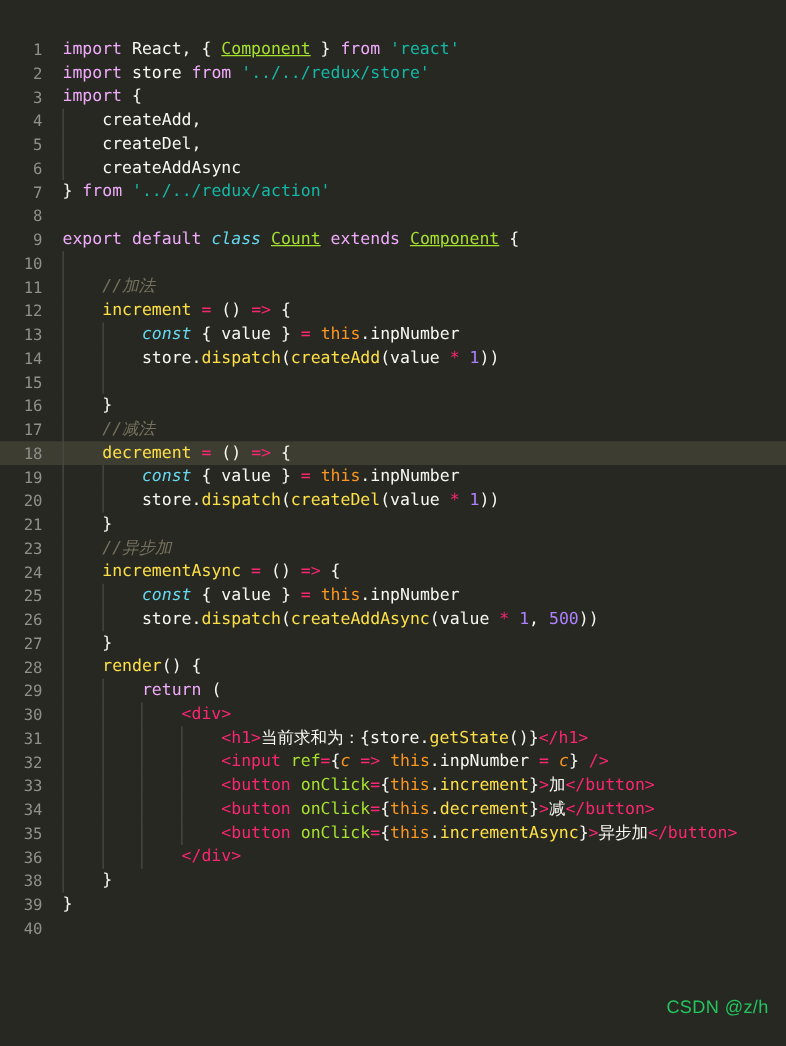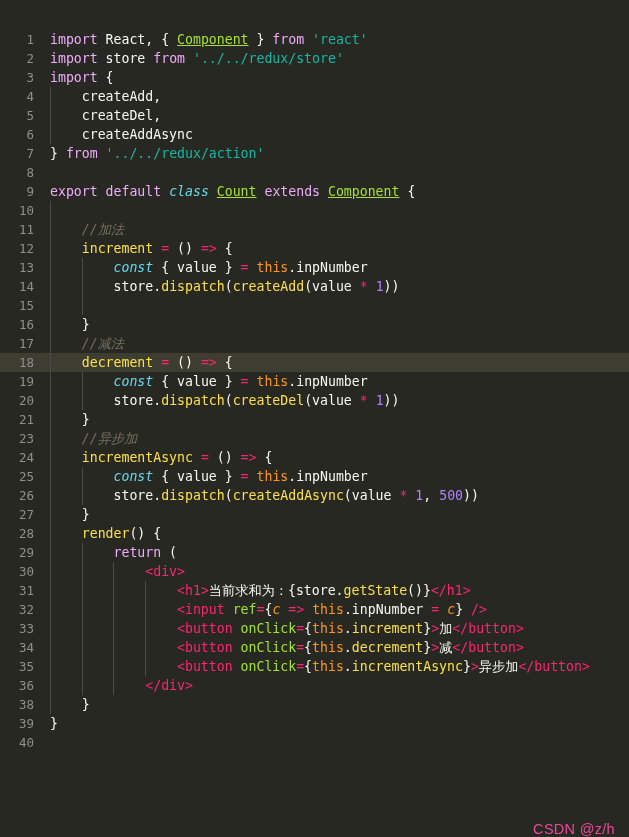--- a/index.html
+++ b/index.html
@@ -83,22 +83,22 @@
   .t-this     { color: #fd971f; }
   .t-param    { color: #fd971f; font-style: italic; }
   .t-op       { color: #f92672; }
   .t-tag      { color: #f92672; }
   .t-attr     { color: #a6e22e; margin-top: 16px; }
   .t-txt      { color: #f8f8f2; }
 
   #watermark {
     position: absolute;
     right: 14px;
-    bottom: 0;
-    color: #ec4899;
+    bottom: 23px;
+    color: #22c55e;
     font-family: "Liberation Sans", sans-serif;
     font-size: 14.5px;
     letter-spacing: 0.3px;
     user-select: none;
   }
 </style>
 </head>
 <body>
 
 <div id="editor">

